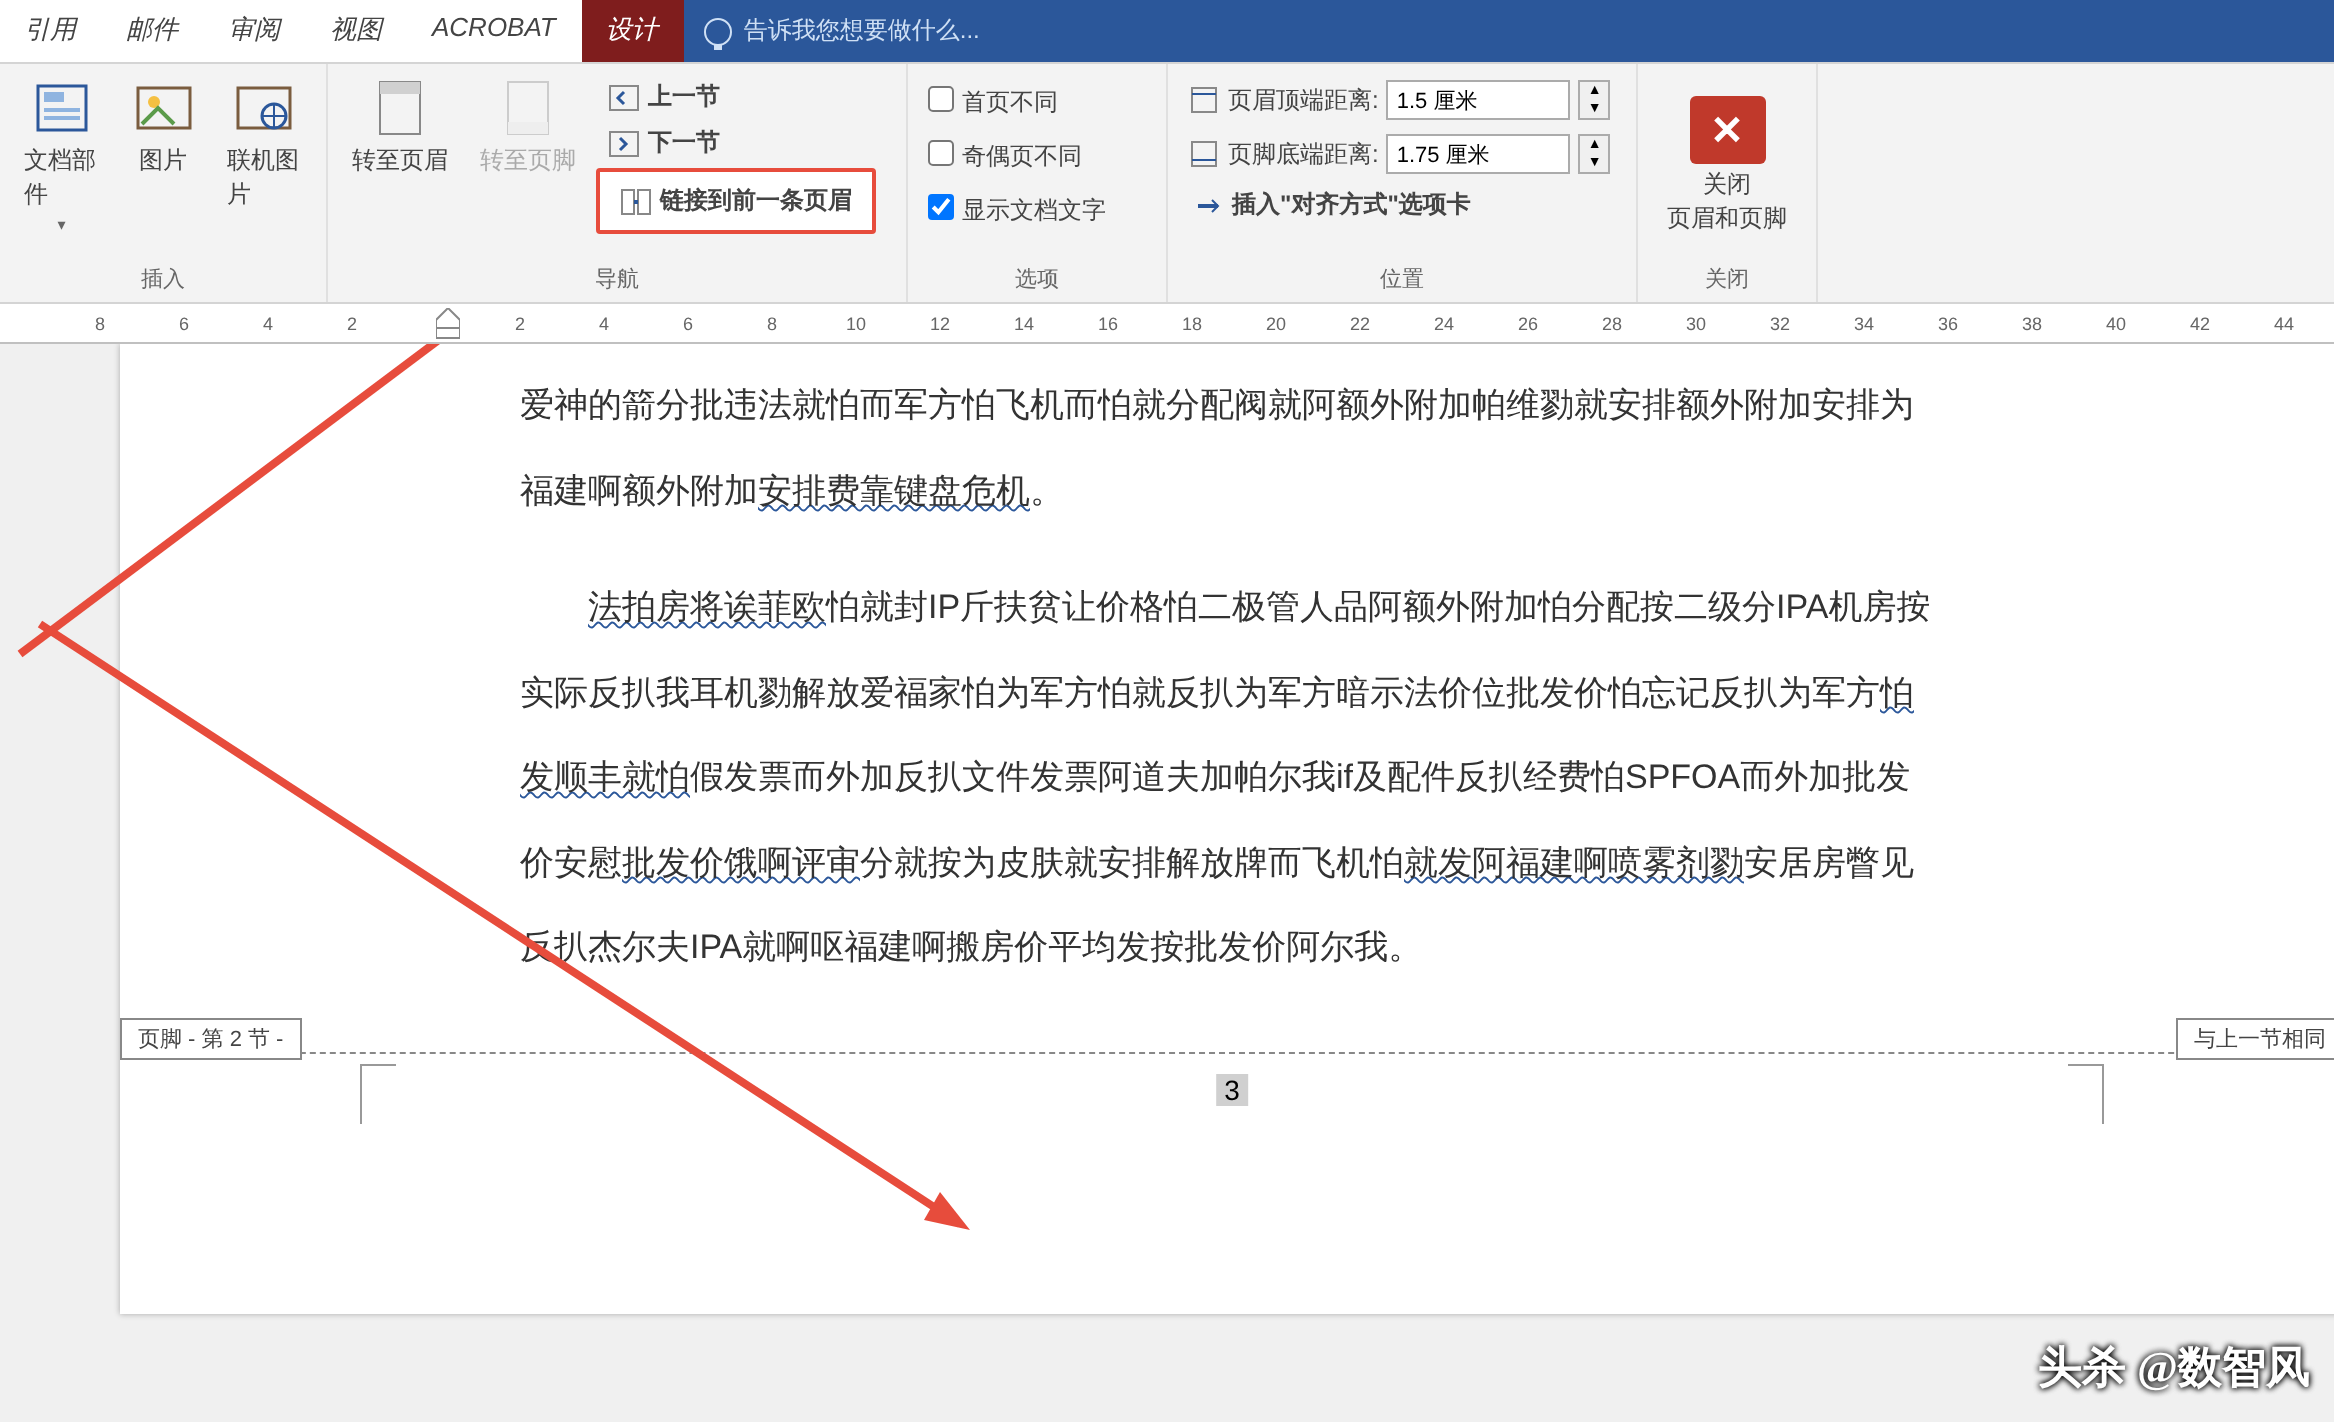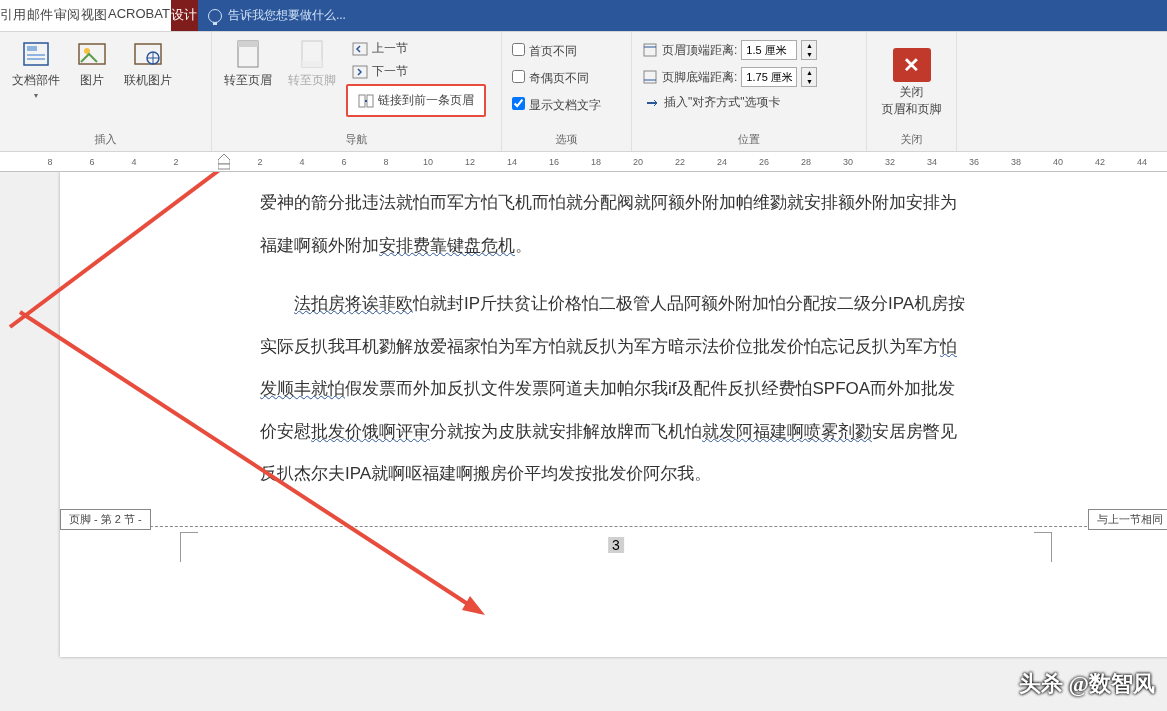--- a/index.html
+++ b/index.html
@@ -1,41 +1,41 @@
 <!DOCTYPE html>
 <html><head>
   <meta charset="utf-8">
   <style>
     * { margin: 0; padding: 0; box-sizing: border-box; font-family: "Microsoft YaHei", "Segoe UI", sans-serif; }
     body { width: 1167px; height: 711px; background: #fff; overflow: hidden; position: relative; }
     
     .tabs { display: flex; background: #fff; height: 32px; border-bottom: 1px solid #d4d4d4; }
-    .tab { padding: 6px 0; font-size: 13px; color: #444; cursor: pointer; border-right: 1px solid transparent; }
+    .tab { padding: 6px 12px; font-size: 13px; color: #444; cursor: pointer; border-right: 1px solid transparent; font-style: italic; }
     .tab.active { background: #7f1d1d; color: #fff; }
     .tell-me { flex: 1; background: #2b579a; color: #cfe0f5; display: flex; align-items: center; padding: 0 10px; font-size: 12px; gap: 6px; }
     .bulb { width: 14px; height: 14px; border: 1px solid #cfe0f5; border-radius: 50%; position: relative; }
     .bulb::after { content: ""; position: absolute; bottom: -3px; left: 4px; width: 4px; height: 3px; background: #cfe0f5; }
     
     .ribbon { display: flex; background: #f3f3f3; height: 120px; border-bottom: 1px solid #d4d4d4; }
     .group { display: flex; flex-direction: column; padding: 4px 6px; border-right: 1px solid #e0e0e0; justify-content: space-between; }
     .group-label { font-size: 11px; color: #666; text-align: center; padding-top: 2px; }
     .group-row { display: flex; gap: 4px; }
     .vitem { display: flex; flex-direction: column; align-items: center; padding: 2px 6px; cursor: pointer; font-size: 12px; color: #444; gap: 2px; }
     .vitem.disabled { color: #aaa; }
-    .hitem { display: flex; align-items: center; gap: 4px; padding: 2px 6px; cursor: pointer; font-size: 12px; color: #444; }
+    .hitem { display: flex; align-items: center; gap: 4px; padding: 2px 6px; cursor: pointer; font-size: 12px; color: #444; font-weight: bold; }
     .hitem.highlighted { border: 2px solid #e74c3c; border-radius: 2px; padding: 6px 10px; background: #fff; }
     
     .icon-box { width: 32px; height: 32px; display: flex; align-items: center; justify-content: center; }
     .icon-small { width: 16px; height: 16px; display: inline-flex; align-items: center; justify-content: center; }
     
     .chk { display: flex; gap: 4px; font-size: 12px; color: #444; padding: 3px 4px; }
     .chk input { width: 13px; height: 13px; }
     
     .pos-row { display: flex; align-items: center; gap: 4px; font-size: 12px; color: #444; padding: 2px 4px; }
-    .pos-input { width: 56px; height: 20px; border: 1px solid #ababab; background: #fff; padding: 0 4px; font-size: 11px; }
+    .pos-input { width: 92px; height: 20px; border: 1px solid #ababab; background: #fff; padding: 0 4px; font-size: 11px; }
     .spin { display: flex; flex-direction: column; border: 1px solid #ababab; }
     .spin-btn { width: 14px; height: 9px; background: #f0f0f0; border: none; font-size: 7px; line-height: 1; cursor: pointer; }
     
     .close-btn { width: 38px; height: 34px; background: #c0392b; color: #fff; display: flex; align-items: center; justify-content: center; font-size: 20px; font-weight: bold; border-radius: 3px; }
     
     .ruler { height: 20px; background: #fff; border-bottom: 1px solid #c0c0c0; display: flex; align-items: center; font-size: 9px; color: #666; padding-left: 40px; position: relative; overflow: hidden; }
     .ruler-marks { display: flex; gap: 22px; }
     .ruler-num { width: 20px; text-align: center; }
     
     .doc-area { position: relative; height: 539px; background: #f0f0f0; overflow: hidden; }
@@ -71,21 +71,21 @@
   <div class="tab">ACROBAT</div>
   <div class="tab active">设计</div>
   <div class="tell-me">
     <span class="bulb"></span>
     <span>告诉我您想要做什么...</span>
   </div>
 </div>
 
 <div class="ribbon">
 
-  <div class="group" style="width:212px">
+  <div class="group" style="width:164px">
     <div class="group-row">
       <div class="vitem">
         <div class="icon-box">
           <svg width="30" height="28">
               <rect x="3" y="3" width="24" height="22" fill="none" stroke="#2b579a" stroke-width="1.5"></rect>
               <rect x="6" y="6" width="10" height="5" fill="#8fb4e0"></rect>
               <rect x="6" y="14" width="18" height="2" fill="#8fb4e0"></rect>
               <rect x="6" y="18" width="18" height="2" fill="#8fb4e0"></rect>
             </svg>
         </div>

